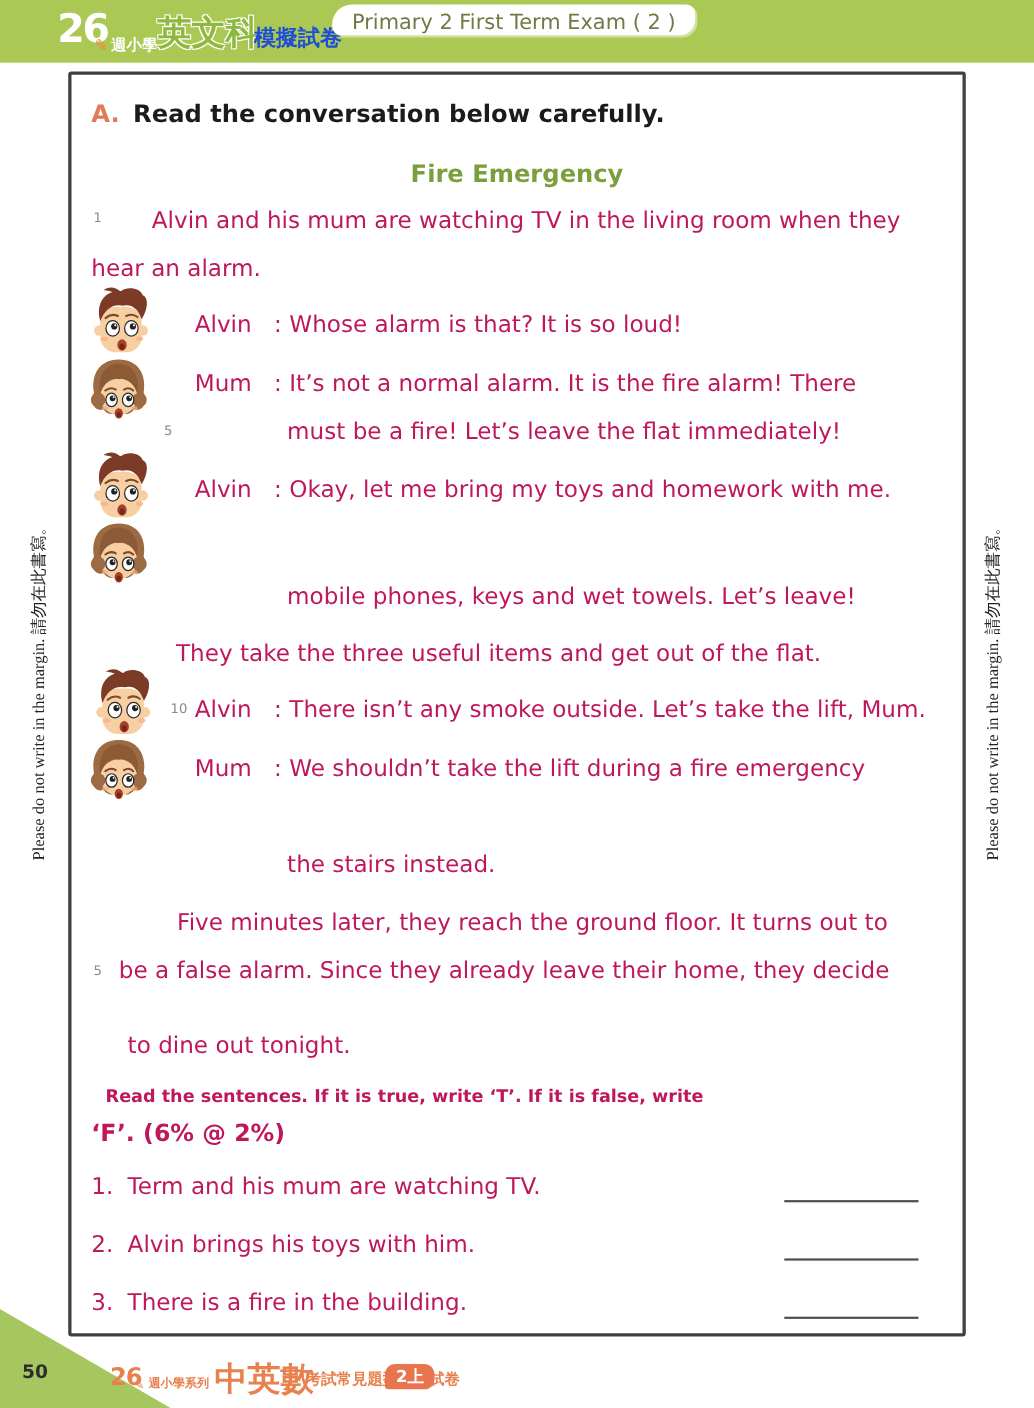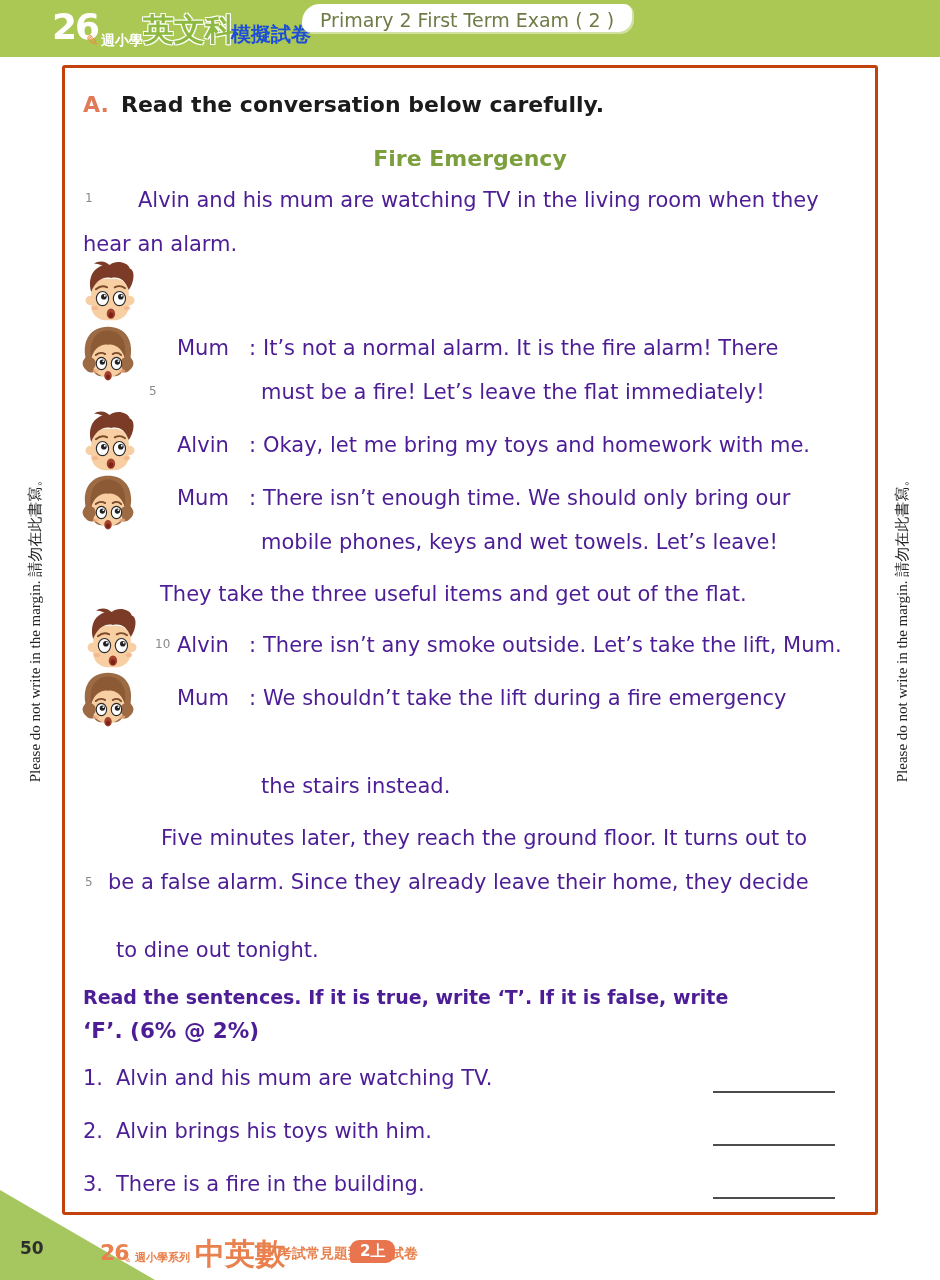--- a/index.html
+++ b/index.html
@@ -20,23 +20,23 @@
 
   
   .margin-note { position:absolute; width:380px; height:24px; top:615px;
                  font-family:"Liberation Serif", serif; font-size:15px; color:#222;
                  text-align:center; transform:rotate(-90deg); white-space:nowrap; }
   .margin-note.left  { left:-152px; }
   .margin-note.right { left:715px; }
 
   
   .content-box { position:absolute; left:62px; top:65px; width:816px; height:1150px;
-                 border:3px solid #c2410c; border-radius:3px; background:#fff; }
+                 border:3px solid #404040; border-radius:3px; background:#fff; }
   .abs { position:absolute; }
-  .txt { font-size:21px; color:#4c1d95; line-height:24px; white-space:nowrap; }
+  .txt { font-size:21px; color:#be185d; line-height:24px; white-space:nowrap; }
   .bold { font-weight:700; }
   .section-label { color:#e07a58; font-weight:800; font-size:22px; display:inline-block; width:38px; }
   .section-instr { font-weight:800; font-size:22px; color:#1b1b1b; }
   .fire-title { width:100%; text-align:center; font-size:22px; font-weight:800; color:#7c9f3e; }
   .marker { font-size:12px; color:#8a8a8a; }
   .speaker { display:inline-block; width:72px; }
   .colon { display:inline-block; width:14px; }
   .avatar { position:absolute; width:62px; height:64px; }
   .blank { position:absolute; width:122px; height:22px; border-bottom:2px solid #4d4d4d; }
   .qnum { display:inline-block; width:33px; }
@@ -121,43 +121,43 @@
 
     <div class="abs fire-title" style="top:78px;">Fire Emergency</div>
 
     <div class="abs marker" style="left:20px; top:123px;">1</div>
     <div class="abs txt" style="left:73px; top:120px;">Alvin and his mum are watching TV in the living room when they</div>
     <div class="abs txt" style="left:18px; top:164px;">hear an alarm.</div>
 
     <svg class="avatar" style="left:14px; top:192px;" viewBox="0 0 64 68">
         <use href="#boy-avatar"></use>
       </svg>
+    <div class="abs txt" style="left:112px; top:215px;">
+      <span class="speaker">Alvin</span><span class="colon">:</span><span>Whose alarm is that? It is so loud!</span>
+    </div>
 
     <svg class="avatar" style="left:12px; top:256px;" viewBox="0 0 64 68">
         <use href="#mum-avatar"></use>
       </svg>
     <div class="abs txt" style="left:112px; top:268px;">
       <span class="speaker">Mum</span><span class="colon">:</span><span>It’s not a normal alarm. It is the fire alarm! There</span>
     </div>
     <div class="abs marker" style="left:84px; top:316px;">5</div>
     <div class="abs txt" style="left:196px; top:312px;">must be a fire! Let’s leave the flat immediately!</div>
 
     <svg class="avatar" style="left:14px; top:342px;" viewBox="0 0 64 68">
         <use href="#boy-avatar"></use>
       </svg>
     <div class="abs txt" style="left:112px; top:365px;">
       <span class="speaker">Alvin</span><span class="colon">:</span><span>Okay, let me bring my toys and homework with me.</span>
     </div>
 
     <svg class="avatar" style="left:12px; top:405px;" viewBox="0 0 64 68">
         <use href="#mum-avatar"></use>
       </svg>
-    <div class="abs txt" style="left:112px; top:418px;">
-      <span class="speaker">Mum</span><span class="colon">:</span><span>There isn’t enough time. We should only bring our</span>
-    </div>
     <div class="abs txt" style="left:196px; top:462px;">mobile phones, keys and wet towels. Let’s leave!</div>
 
     <div class="abs txt" style="left:95px; top:514px;">They take the three useful items and get out of the flat.</div>
 
     <svg class="avatar" style="left:16px; top:539px;" viewBox="0 0 64 68">
         <use href="#boy-avatar"></use>
       </svg>
     <div class="abs marker" style="left:90px; top:569px;">10</div>
     <div class="abs txt" style="left:112px; top:565px;">
       <span class="speaker">Alvin</span><span class="colon">:</span><span>There isn’t any smoke outside. Let’s take the lift, Mum.</span>
@@ -169,25 +169,25 @@
     <div class="abs txt" style="left:112px; top:618px;">
       <span class="speaker">Mum</span><span class="colon">:</span><span>We shouldn’t take the lift during a fire emergency</span>
     </div>
     <div class="abs txt" style="left:196px; top:706px;">the stairs instead.</div>
 
     <div class="abs txt" style="left:96px; top:758px;">Five minutes later, they reach the ground floor. It turns out to</div>
     <div class="abs marker" style="left:20px; top:807px;">5</div>
     <div class="abs txt" style="left:43px; top:802px;">be a false alarm. Since they already leave their home, they decide</div>
     <div class="abs txt" style="left:51px; top:846px;margin-top:24px;">to dine out tonight.</div>
 
-    <div class="abs txt bold" style="left:18px; top:917px; font-size:19px;">Read the sentences. If it is true, write ‘T’. If it is false, write</div>
+    <div class="abs txt bold" style="left:31px; top:917px; font-size:16px;">Read the sentences. If it is true, write ‘T’. If it is false, write</div>
     <div class="abs txt bold" style="left:18px; top:951px; font-size:21.5px;">‘F’. (6% @ 2%)</div>
 
     <div class="abs txt" style="left:18px; top:998px;">
-      <span class="qnum">1.</span><span>Alvin and his mum are watching TV.</span>
+      <span class="qnum">1.</span><span>Term and his mum are watching TV.</span>
     </div>
     <div class="blank" style="left:648px; top:1003px;"></div>
 
     <div class="abs txt" style="left:18px; top:1051px;">
       <span class="qnum">2.</span><span>Alvin brings his toys with him.</span>
     </div>
     <div class="blank" style="left:648px; top:1056px;"></div>
 
     <div class="abs txt" style="left:18px; top:1104px;">
       <span class="qnum">3.</span><span>There is a fire in the building.</span>

